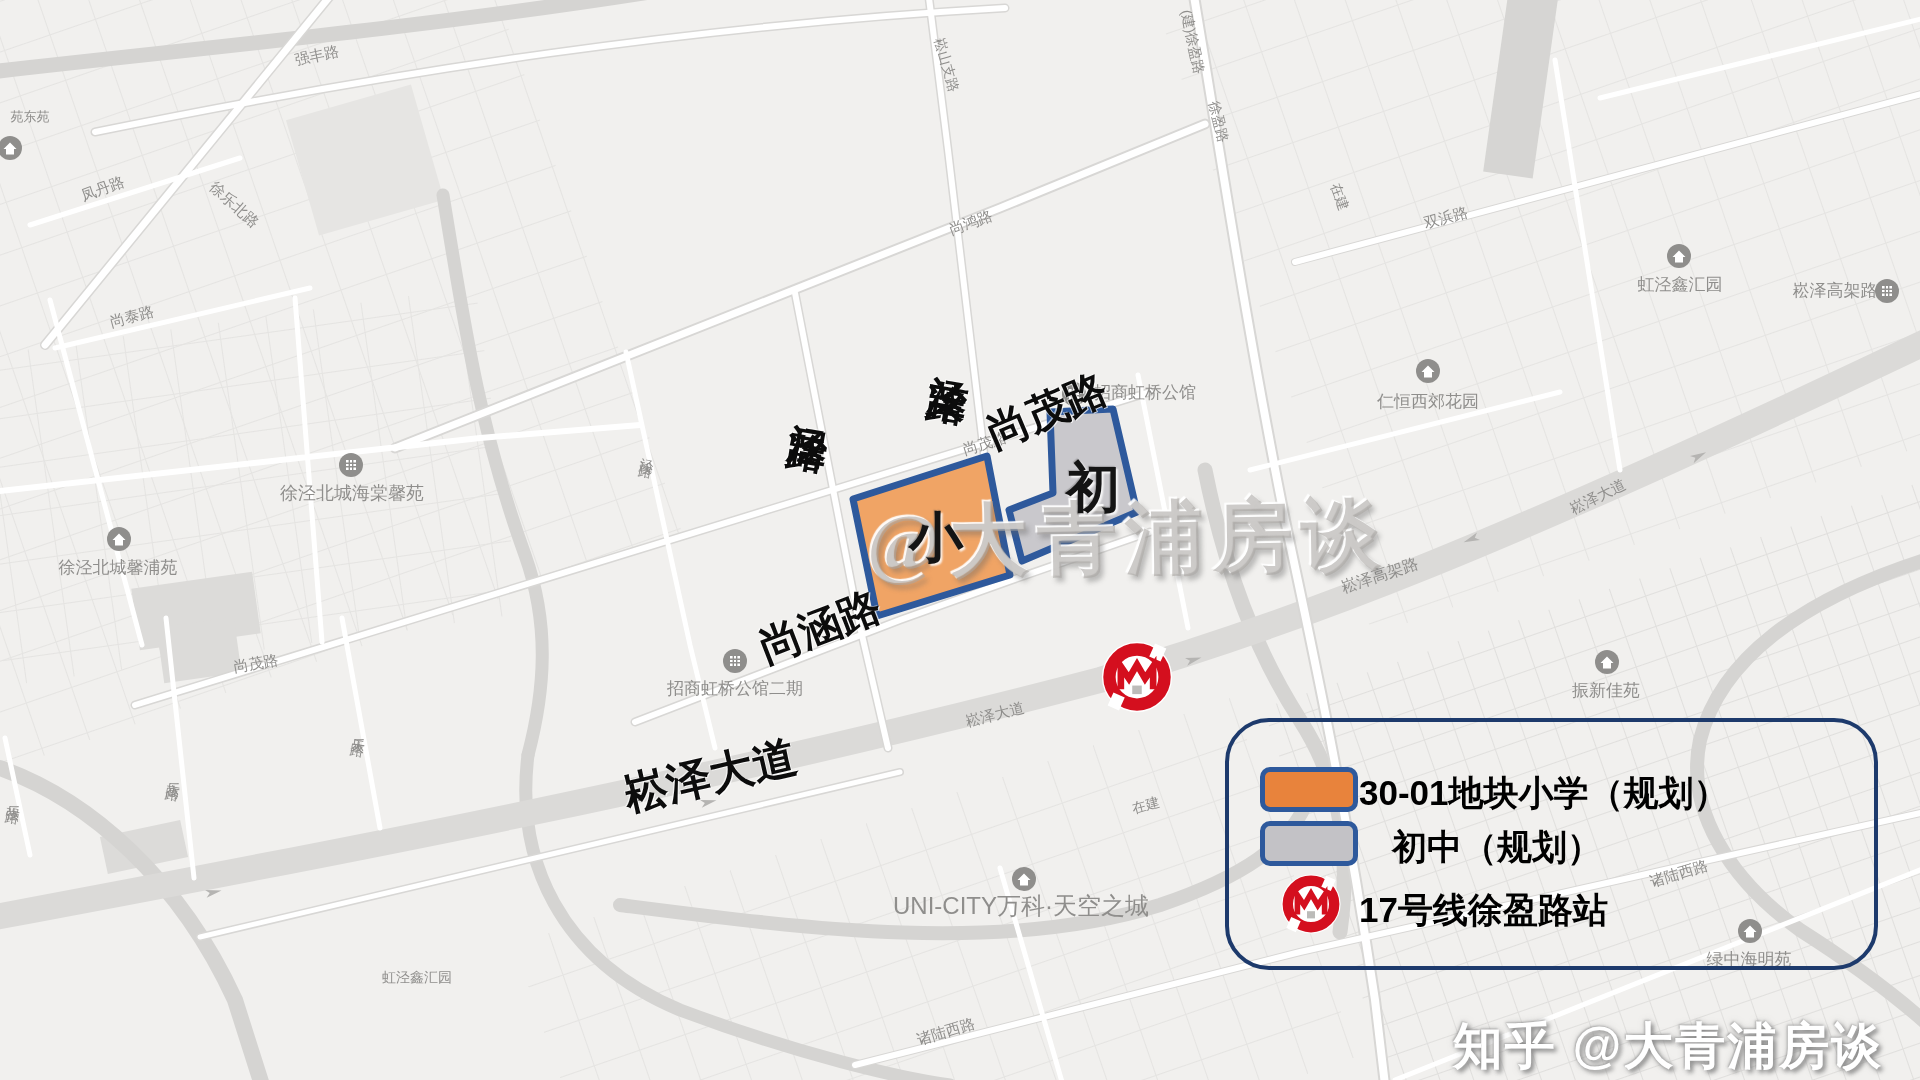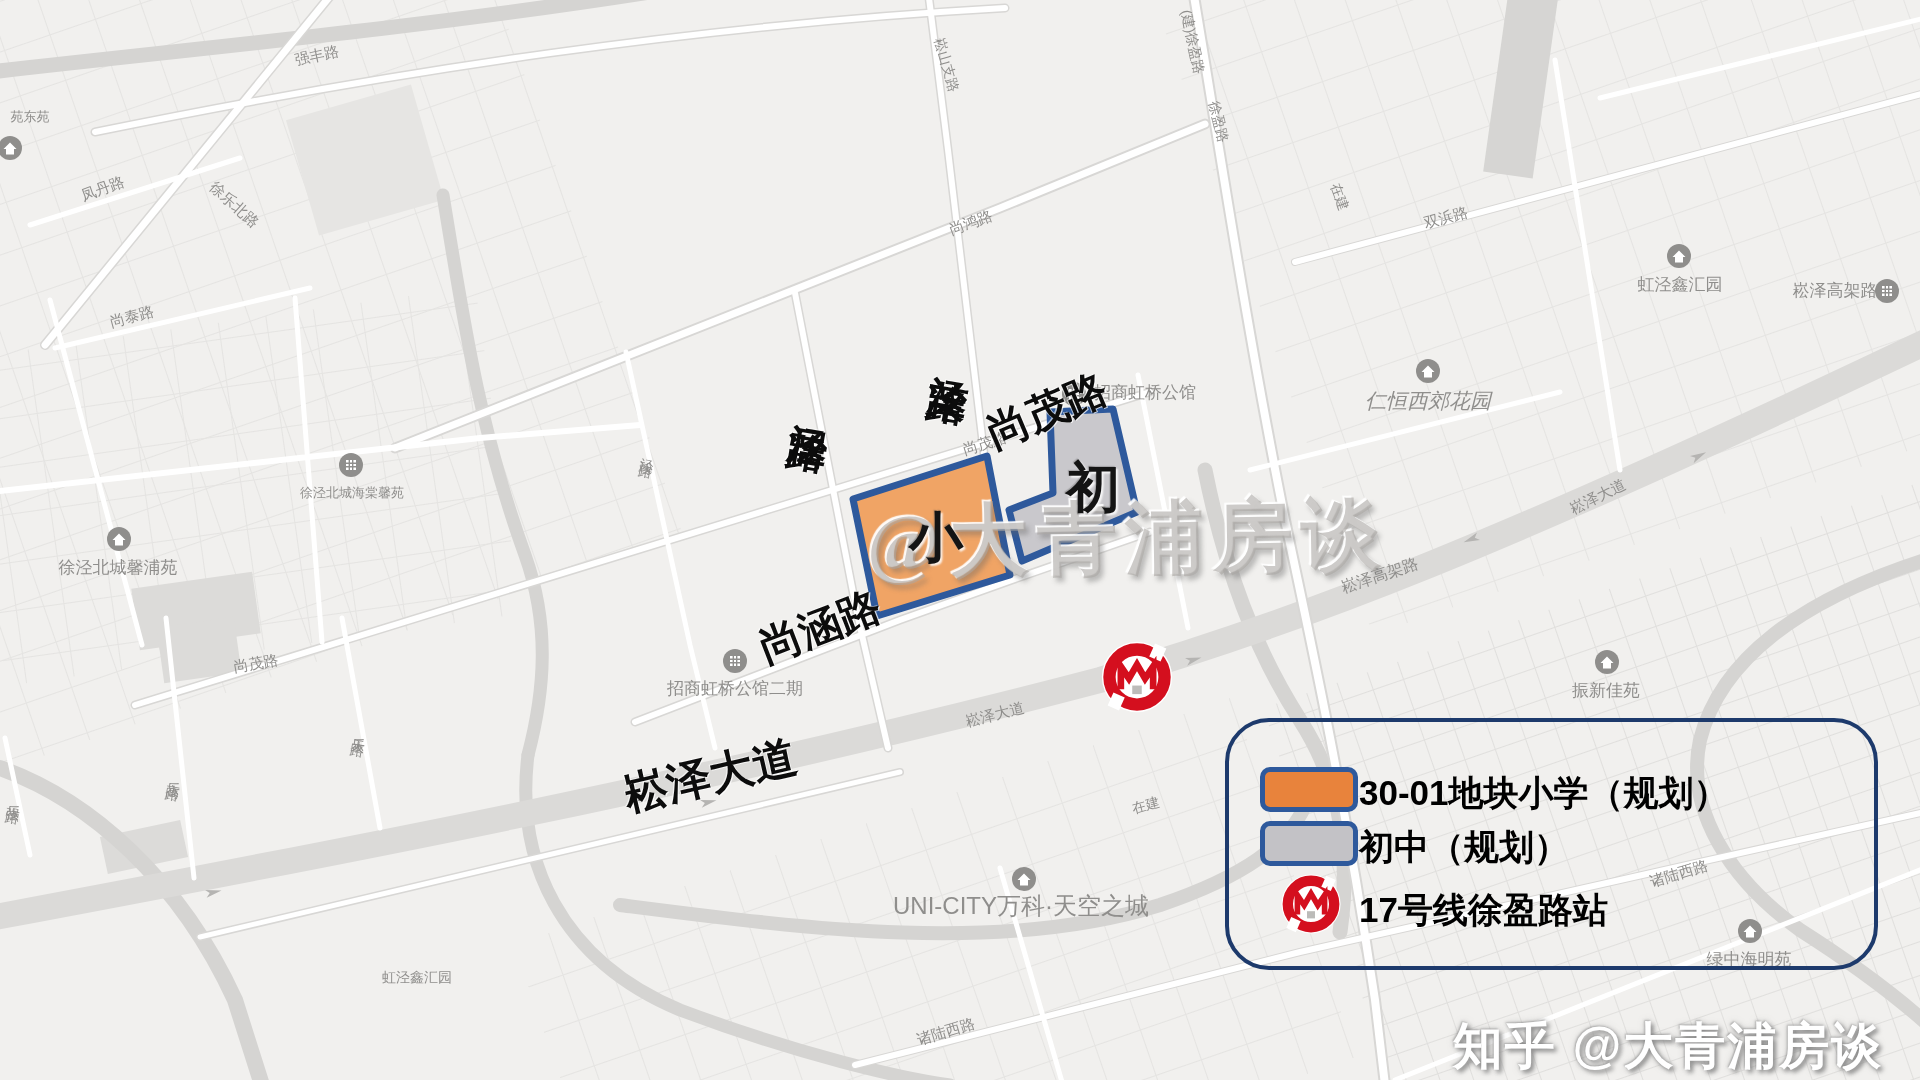--- a/index.html
+++ b/index.html
@@ -169,42 +169,42 @@
         <use href="#metro-logo" transform="translate(1137,677) scale(0.95)"></use>
       </g>
   </svg>
 
   <div id="labels">
       <div class="lbl s" style="left: 30px; top: 117px; font-size: 13px; transform: translate(-50%, -50%) rotate(0deg);">苑东苑</div>
       <div class="lbl s" style="left: 103px; top: 189px; font-size: 15px; transform: translate(-50%, -50%) rotate(-20deg);">凤丹路</div>
       <div class="lbl s" style="left: 234px; top: 205px; font-size: 15px; transform: translate(-50%, -50%) rotate(42deg);">徐乐北路</div>
       <div class="lbl s" style="left: 317px; top: 56px; font-size: 15px; transform: translate(-50%, -50%) rotate(-12deg);">强丰路</div>
       <div class="lbl s" style="left: 132px; top: 317px; font-size: 15px; transform: translate(-50%, -50%) rotate(-15deg);">尚泰路</div>
-      <div class="lbl s" style="left: 352px; top: 493px; font-size: 13px; transform: translate(-50%, -50%) rotate(0deg);">徐泾北城海棠馨苑</div>
+      <div class="lbl s" style="left: 352px; top: 493px; font-size: 18px; transform: translate(-50%, -50%) rotate(0deg);">徐泾北城海棠馨苑</div>
       <div class="lbl s" style="left: 118px; top: 567px; font-size: 17px; transform: translate(-50%, -50%) rotate(0deg);">徐泾北城馨浦苑</div>
       <div class="lbl s v" style="left: 650px; top: 452px; font-size: 14px; transform: translate(-50%, -50%) rotate(12deg);">泾玢路</div>
       <div class="lbl s" style="left: 946px; top: 65px; font-size: 14px; transform: translate(-50%, -50%) rotate(74deg);">崧山支路</div>
       <div class="lbl s" style="left: 971px; top: 223px; font-size: 15px; transform: translate(-50%, -50%) rotate(-20deg);">尚鸿路</div>
       <div class="lbl s" style="left: 985px; top: 444px; font-size: 15px; transform: translate(-50%, -50%) rotate(-17deg);">尚茂路</div>
       <div class="lbl s" style="left: 256px; top: 664px; font-size: 15px; transform: translate(-50%, -50%) rotate(-10deg);">尚茂路</div>
       <div class="lbl s" style="left: 1145px; top: 392px; font-size: 17px; transform: translate(-50%, -50%) rotate(0deg);">招商虹桥公馆</div>
       <div class="lbl s" style="left: 735px; top: 688px; font-size: 17px; transform: translate(-50%, -50%) rotate(0deg);">招商虹桥公馆二期</div>
       <div class="lbl s v" style="left: 361px; top: 731px; font-size: 14px; transform: translate(-50%, -50%) rotate(10deg);">乐天路</div>
       <div class="lbl s v" style="left: 176px; top: 775px; font-size: 14px; transform: translate(-50%, -50%) rotate(10deg);">乐高路</div>
       <div class="lbl s v" style="left: 16px; top: 798px; font-size: 14px; transform: translate(-50%, -50%) rotate(10deg);">乐强路</div>
       <div class="lbl s" style="left: 417px; top: 978px; font-size: 14px; transform: translate(-50%, -50%) rotate(0deg);">虹泾鑫汇园</div>
       <div class="lbl s" style="left: 1021px; top: 906px; font-size: 24px; transform: translate(-50%, -50%) rotate(0deg); text-align: center;">UNI-CITY万科·天空之城</div>
       <div class="lbl s" style="left: 946px; top: 1032px; font-size: 15px; transform: translate(-50%, -50%) rotate(-17deg);">诸陆西路</div>
       <div class="lbl s" style="left: 1679px; top: 874px; font-size: 15px; transform: translate(-50%, -50%) rotate(-17deg);">诸陆西路</div>
       <div class="lbl s" style="left: 1749px; top: 959px; font-size: 17px; transform: translate(-50%, -50%) rotate(0deg);">绿中海明苑</div>
       <div class="lbl s" style="left: 1606px; top: 690px; font-size: 17px; transform: translate(-50%, -50%) rotate(0deg);">振新佳苑</div>
       <div class="lbl s" style="left: 1380px; top: 576px; font-size: 16px; transform: translate(-50%, -50%) rotate(-18deg);">崧泽高架路</div>
       <div class="lbl s" style="left: 995px; top: 715px; font-size: 15px; transform: translate(-50%, -50%) rotate(-14deg);">崧泽大道</div>
       <div class="lbl s" style="left: 1598px; top: 497px; font-size: 15px; transform: translate(-50%, -50%) rotate(-26deg);">崧泽大道</div>
-      <div class="lbl s" style="left: 1428px; top: 401px; font-size: 21px; transform: translate(-50%, -50%) rotate(0deg); font-style: italic;">仁恒西郊花园</div>
+      <div class="lbl s" style="left: 1428px; top: 401px; font-size: 17px; transform: translate(-50%, -50%) rotate(0deg);">仁恒西郊花园</div>
       <div class="lbl s" style="left: 1680px; top: 284px; font-size: 17px; transform: translate(-50%, -50%) rotate(0deg);">虹泾鑫汇园</div>
       <div class="lbl s" style="left: 1835px; top: 290px; font-size: 17px; transform: translate(-50%, -50%) rotate(0deg);">崧泽高架路</div>
       <div class="lbl s" style="left: 1446px; top: 218px; font-size: 15px; transform: translate(-50%, -50%) rotate(-15deg);">双浜路</div>
       <div class="lbl s" style="left: 1339px; top: 197px; font-size: 14px; transform: translate(-50%, -50%) rotate(70deg);">在建</div>
       <div class="lbl s" style="left: 1146px; top: 806px; font-size: 14px; transform: translate(-50%, -50%) rotate(-15deg);">在建</div>
       <div class="lbl s" style="left: 1192px; top: 42px; font-size: 14px; transform: translate(-50%, -50%) rotate(78deg);">(建)徐盈路</div>
       <div class="lbl s" style="left: 1218px; top: 122px; font-size: 14px; transform: translate(-50%, -50%) rotate(76deg);">徐盈路</div>
       <div class="lbl s" style="left: 1323px; top: 791px; font-size: 14px; transform: translate(-50%, -50%) rotate(72deg);">徐盈路</div>
       <div class="lbl e" style="left: 1128px; top: 540px; font-size: 80px; letter-spacing: 8px; transform: translate(-50%, -50%) rotate(-1deg);">@大青浦房谈</div>
       <div class="lbl b v" style="left: 817px; top: 400px; font-size: 40px; transform: translate(-50%, -50%) rotate(10deg);">泾居路</div>
@@ -213,21 +213,21 @@
       <div class="lbl b" style="left: 820px; top: 627px; font-size: 42px; transform: translate(-50%, -50%) rotate(-21deg);">尚涵路</div>
       <div class="lbl b" style="left: 710px; top: 776px; font-size: 44px; transform: translate(-50%, -50%) rotate(-13deg);">崧泽大道</div>
       <div class="lbl p" style="left: 936px; top: 538px; font-size: 54px; transform: translate(-50%, -50%) rotate(0deg);">小</div>
       <div class="lbl p" style="left: 1093px; top: 488px; font-size: 54px; transform: translate(-50%, -50%) rotate(0deg);">初</div>
     </div>
 
   <div class="legend" style="left:1225px;top:718px;width:645px;height:244px;text-align:center;">
     <div class="sw" style="left: 31px; top: 45px; background: rgb(232, 131, 60);"></div>
     <div class="ltxt" style="left:130px;top:48px;">30-01地块小学（规划）</div>
     <div class="sw" style="left: 31px; top: 99px; background: rgb(195, 194, 198);"></div>
-    <div class="ltxt" style="left:130px;top:102px;">初中（规划）</div>
+    <div class="ltxt" style="left:130px;top:102px;padding-left:33px;">初中（规划）</div>
     <svg class="msvg" style="left:50px;top:150px;" width="64" height="64" viewBox="-40 -40 80 80">
         <use href="#metro-logo"></use>
       </svg>
     <div class="ltxt" style="left:130px;top:165px;">17号线徐盈路站</div>
   </div>
 
   <div class="wm-corner" id="wm-corner" style="left: 1668px; top: 1046px; font-size: 50px; transform: translate(-50%, -50%);">知乎 @大青浦房谈</div>
 
 </div>
 

